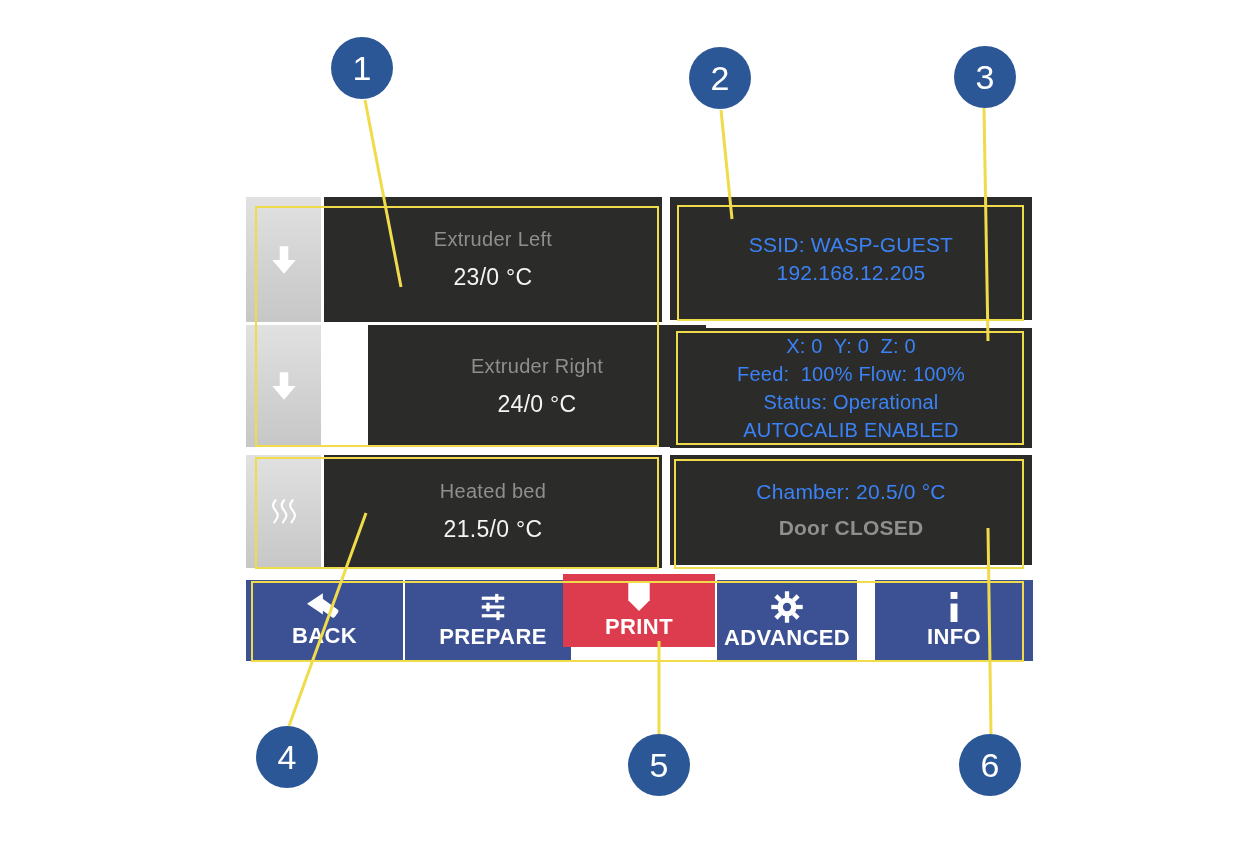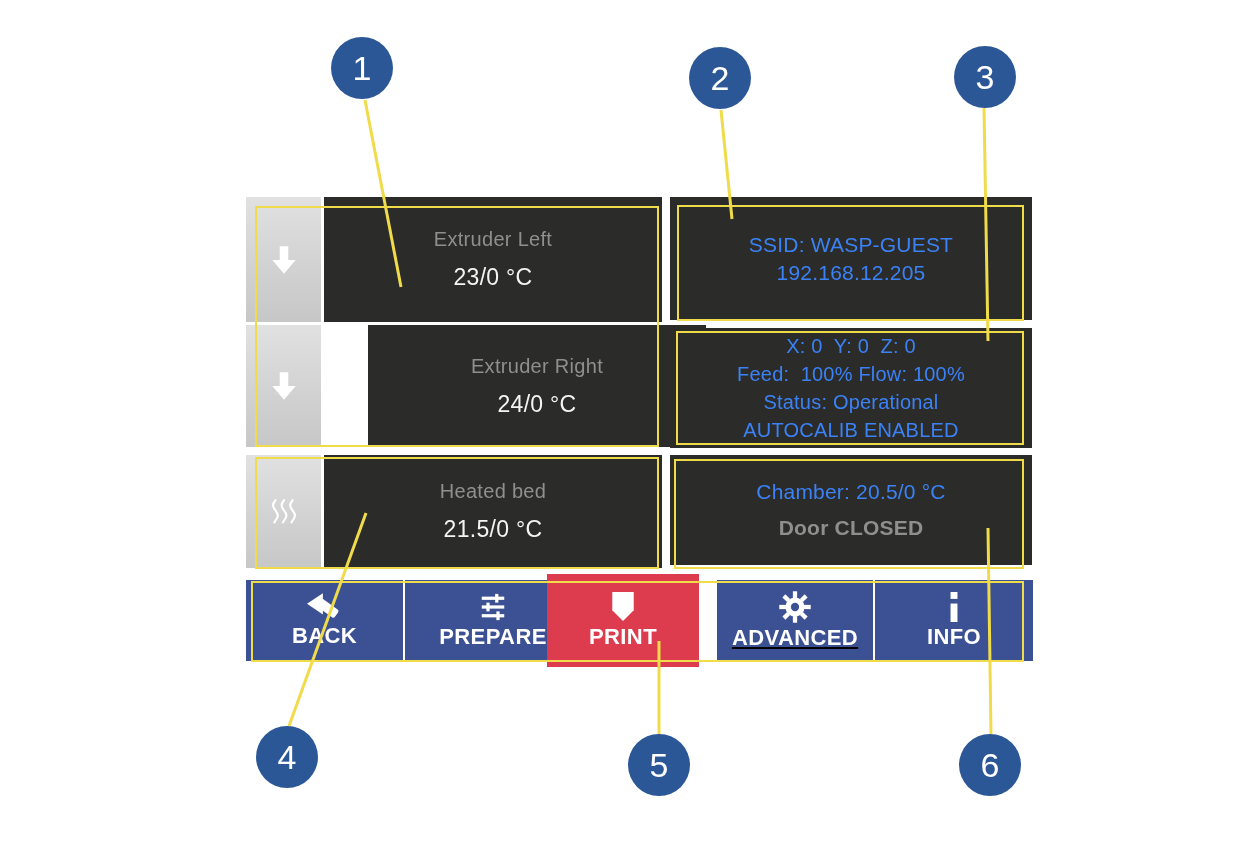--- a/index.html
+++ b/index.html
@@ -98,28 +98,28 @@
           <path d="M15 1.5 V8.5"></path>
         <path d="M3 12 H21"></path>
           <path d="M8 8.5 V15.5"></path>
         <path d="M3 19 H21"></path>
           <path d="M16 15.5 V22.5"></path>
       </g>
     </svg>
     <div class="lbl">PREPARE</div>
   </div>
 
-  <div class="abs navbtn active" style="left:547px;top:574px;width:152px;height:93px;">
+  <div class="abs navbtn active" style="left:563px;top:574px;width:152px;height:73px;">
     <svg width="24" height="30" viewBox="0 0 22 28">
       <polygon points="1,0 21,0 21,17 11,27 1,17" fill="#ffffff"></polygon>
     </svg>
     <div class="lbl">PRINT</div>
   </div>
 
-  <div class="abs navbtn" style="left:717px;top:580px;width:156px;height:81px;text-decoration:underline;">
+  <div class="abs navbtn" style="left:717px;top:580px;width:140px;height:81px;">
     <svg width="32" height="32" viewBox="0 0 24 24">
       <g fill="#ffffff">
         <circle cx="12" cy="12" r="7.2"></circle>
         <g>
           <rect x="10.4" y="0.2" width="3.2" height="5"></rect>
           <rect x="10.4" y="0.2" width="3.2" height="5" transform="rotate(45 12 12)"></rect>
           <rect x="10.4" y="0.2" width="3.2" height="5" transform="rotate(90 12 12)"></rect>
           <rect x="10.4" y="0.2" width="3.2" height="5" transform="rotate(135 12 12)"></rect>
           <rect x="10.4" y="0.2" width="3.2" height="5" transform="rotate(180 12 12)"></rect>
           <rect x="10.4" y="0.2" width="3.2" height="5" transform="rotate(225 12 12)"></rect>

